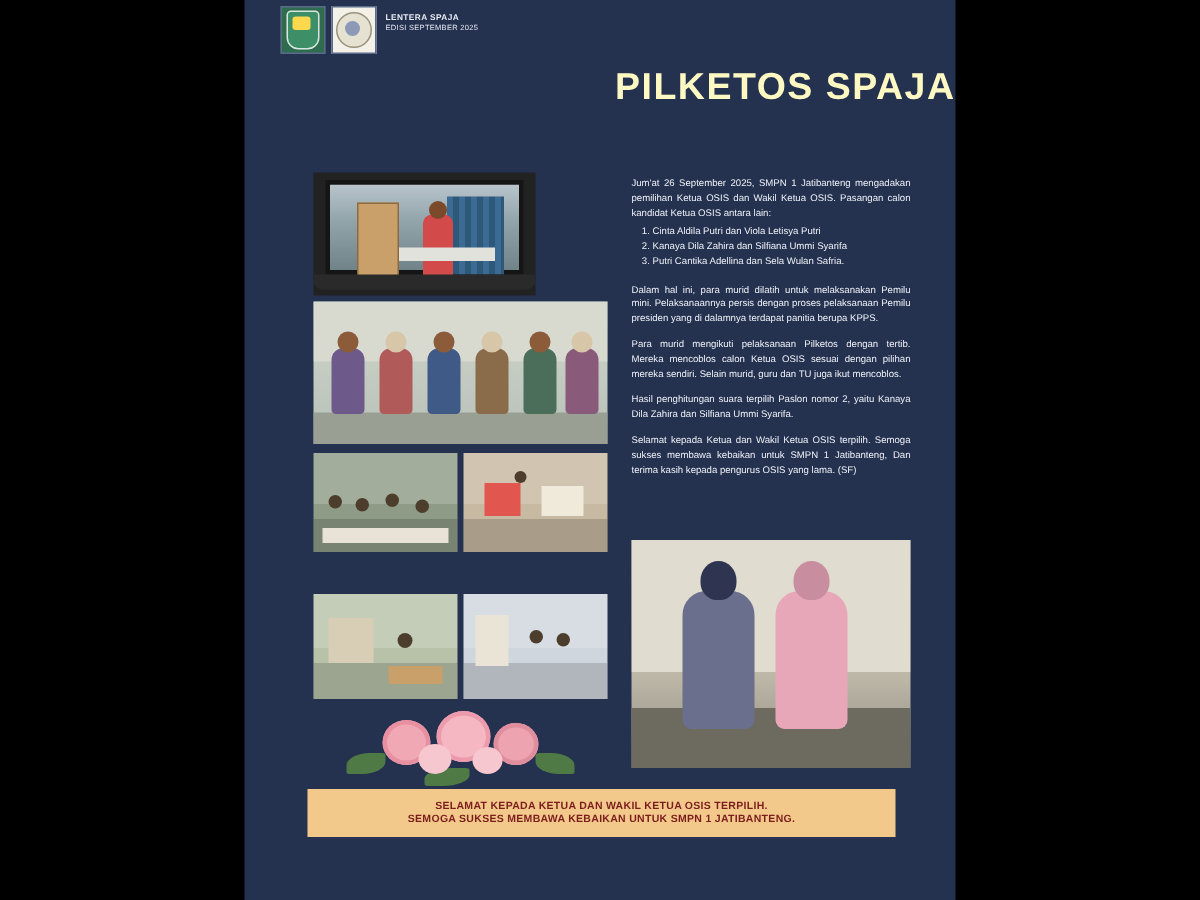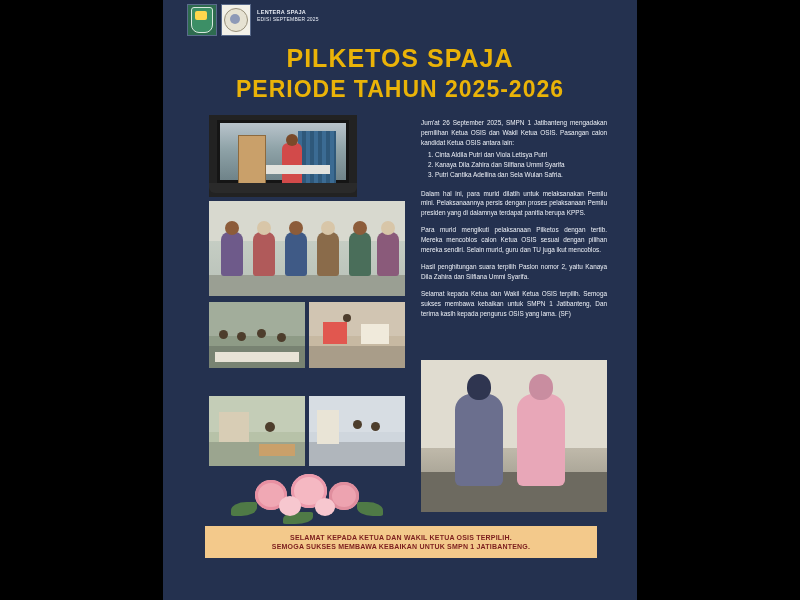--- a/index.html
+++ b/index.html
@@ -84,22 +84,22 @@
     color: #e8ecf5;
     line-height: 1.35;
   }
   .header-text .l1 { font-size: 5.5px; font-weight: bold; letter-spacing: .3px; }
   .header-text .l2 { font-size: 5px; letter-spacing: .2px; }
 
   
   .title1, .title2 {
     position: absolute;
     width: 100%;
-    text-align: center;
-    color: #eab308;
+    text-align: right;
+    color: #fef9c3;
     font-weight: bold;
     letter-spacing: 1px;
   }
   .title1 { top: 44px; font-size: 25px; }
   .title2 { top: 76px; font-size: 23px; }
 
   
   .photo {
     position: absolute;
     overflow: hidden;
@@ -233,21 +233,20 @@
       <div class="logo-box logo-right">
         <div class="emblem"></div>
       </div>
       <div class="header-text">
         <div class="l1">LENTERA SPAJA</div>
         <div class="l2">EDISI SEPTEMBER 2025</div>
       </div>
     </div>
 
     <div class="title1">PILKETOS SPAJA</div>
-    <div class="title2">PERIODE TAHUN 2025-2026</div>
 
     <div class="photo" id="p-laptop">
       <div class="screen">
         <div class="door"></div>
         <div class="curtain"></div>
         <div class="person"></div>
         <div class="table"></div>
       </div>
       <div class="base"></div>
     </div>

